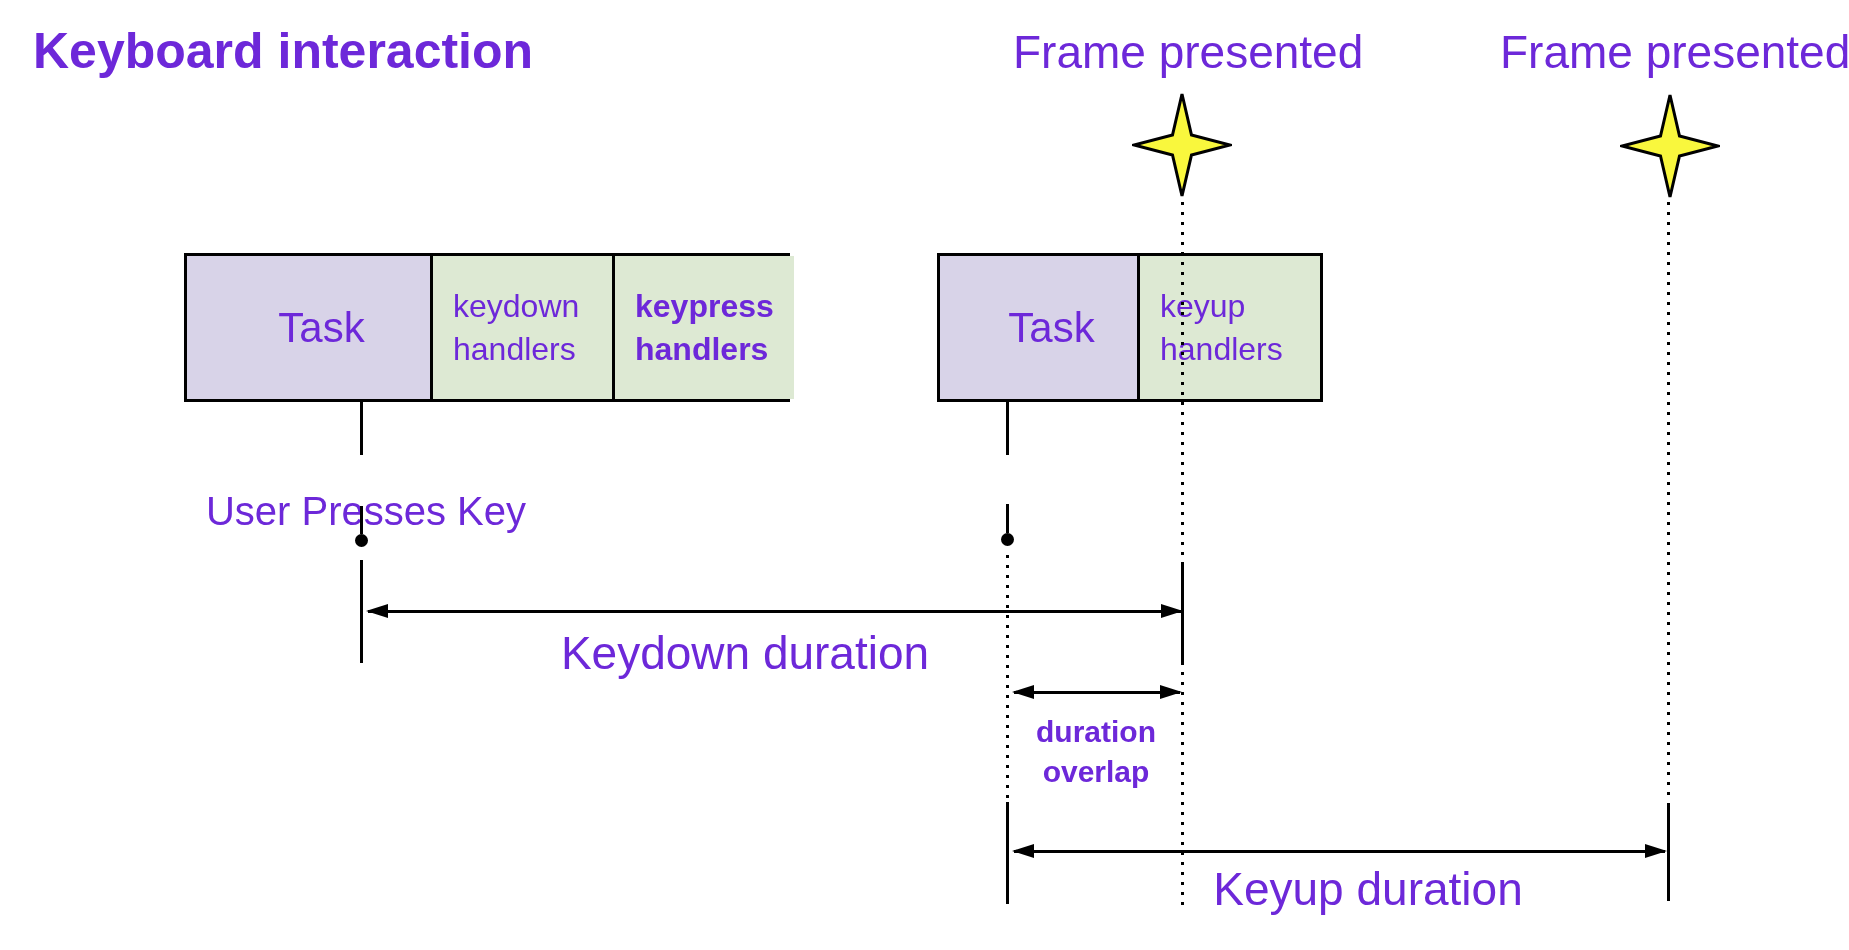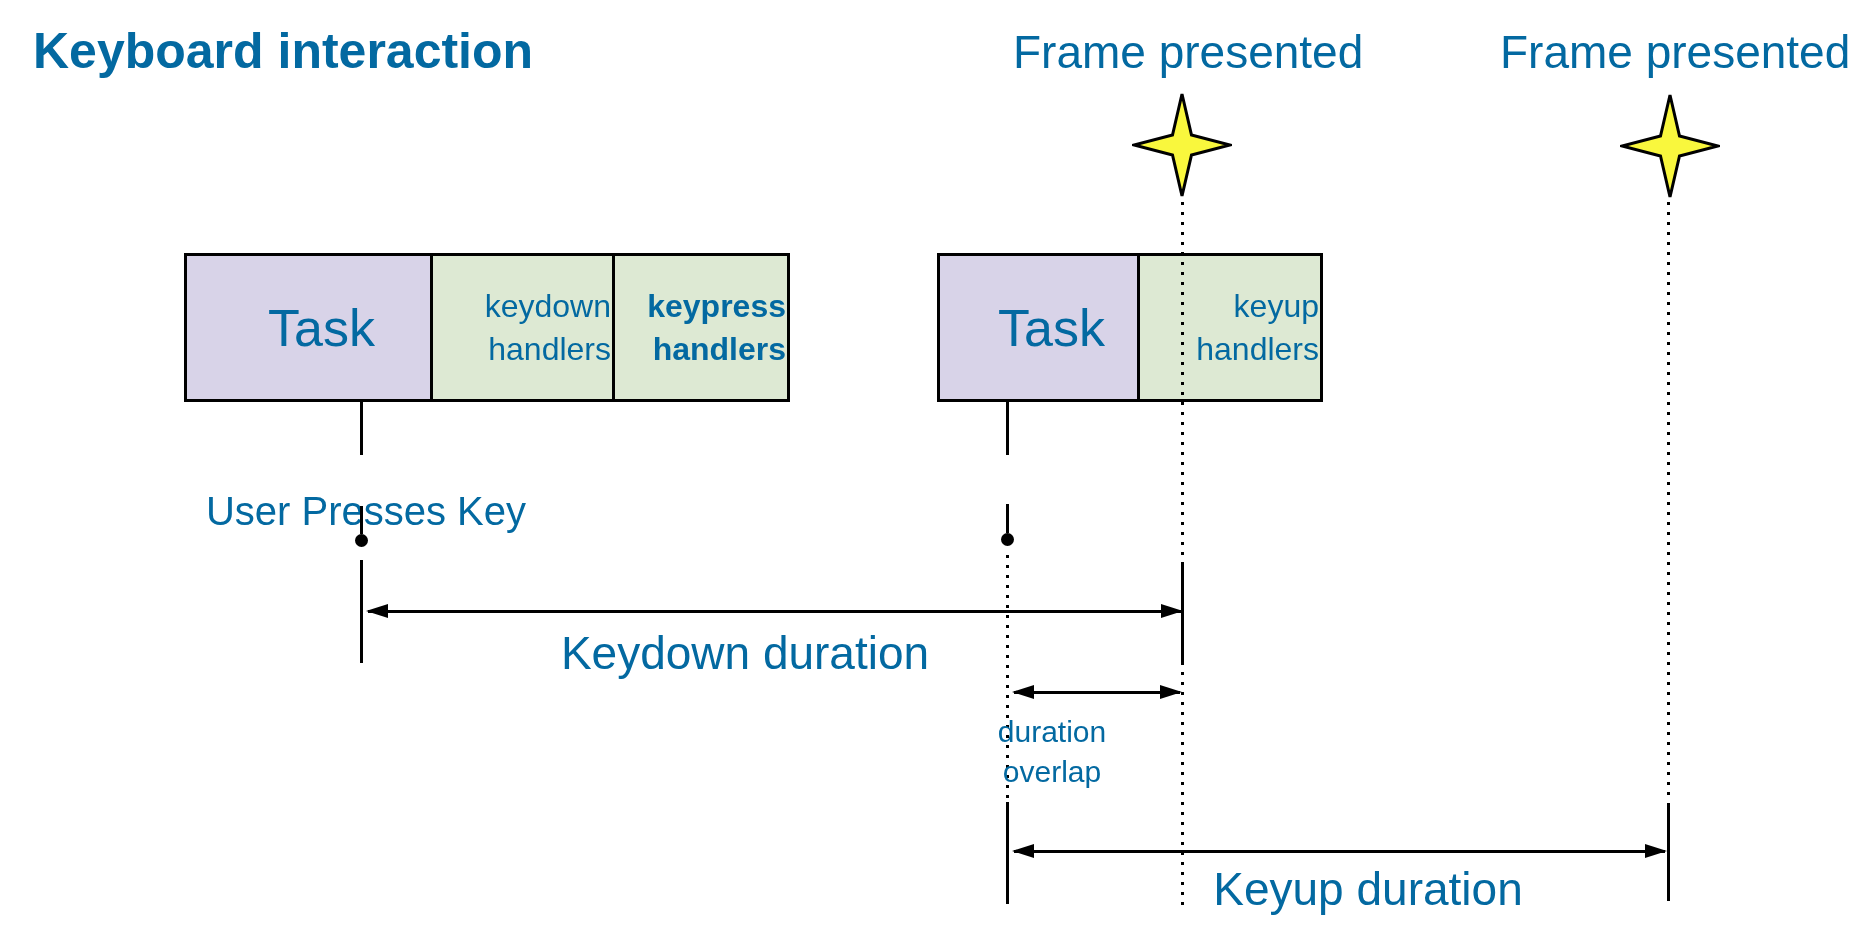--- a/index.html
+++ b/index.html
@@ -1,26 +1,26 @@
 <!DOCTYPE html>
 <html style="--task_fill: #d8d3e8; --handler_fill: #dde9d3; --star_fill: #f9f73d; --line: #000000; --background: #ffffff;"><head>
 <meta charset="utf-8">
 <style>
   html,body{margin:0;padding:0;background:#fff;}
   .canvas{
     position:relative;width:1849px;height:950px;background:var(--background,#fff);
-    font-family:"Liberation Sans",sans-serif;color:#0369a1;overflow:hidden;
+    font-family:"Liberation Sans",sans-serif;color:#6d28d9;overflow:hidden;
   }
   .abs{position:absolute;}
   .title{font-size:50px;font-weight:bold;line-height:1.1;white-space:nowrap;}
   .frame-label{font-size:46px;line-height:1.15;text-align:center;white-space:nowrap;}
   .bar{display:flex;border:3px solid #000;box-sizing:border-box;}
   .seg{display:flex;align-items:center;justify-content:center;box-sizing:border-box;height:100%;}
-  .seg.task{background:var(--task_fill,#d8d3e8);font-size:52px;padding-left:26px;}
-  .seg.handler{background:var(--handler_fill,#dde9d3);font-size:32px;line-height:43px;text-align:right;border-left:3px solid #000;padding:0 1px;}
+  .seg.task{background:var(--task_fill,#d8d3e8);font-size:42px;padding-left:26px;}
+  .seg.handler{background:var(--handler_fill,#dde9d3);font-size:32px;line-height:43px;text-align:left;border-left:3px solid #000;padding:0 20px;}
   .vline{width:3px;background:var(--line,#000);}
   .vdotted{width:3px;background-image:repeating-linear-gradient(to bottom,var(--line,#000) 0 3px,transparent 3px 10px);}
   .dot{width:13px;height:13px;border-radius:50%;background:var(--line,#000);}
   .event-label{font-size:40px;text-align:center;white-space:nowrap;}
   .arrow{height:17px;}
   .arrow .shaft{position:absolute;left:2px;right:2px;top:7px;height:3px;background:var(--line,#000);}
   .head{position:absolute;width:0;height:0;top:1px;border-top:7.5px solid transparent;border-bottom:7.5px solid transparent;}
   .head.left{left:0;border-right:22px solid var(--line,#000);}
   .head.right{right:0;border-left:22px solid var(--line,#000);}
   .dur-label{font-size:46px;text-align:center;white-space:nowrap;}
@@ -78,21 +78,21 @@
     <div class="head left"></div>
     <div class="head right"></div>
   </div>
   <div class="abs dur-label" style="left:495px;top:626px;width:500px;">Keydown duration</div>
 
   <div class="abs arrow" style="left:1012px;top:684px;width:170px;">
     <div class="shaft"></div>
     <div class="head left"></div>
     <div class="head right"></div>
   </div>
-  <div class="abs overlap-label" style="left:982px;top:712px;width:140px;">duration overlap</div>
+  <div class="abs overlap-label" style="left:1026px;top:712px;width:140px;font-weight:bold;">duration overlap</div>
 
   <div class="abs arrow" style="left:1012px;top:843px;width:655px;">
     <div class="shaft"></div>
     <div class="head left"></div>
     <div class="head right"></div>
   </div>
   <div class="abs dur-label" style="left:1118px;top:862px;width:500px;">Keyup duration</div>
 
 </div>
 

